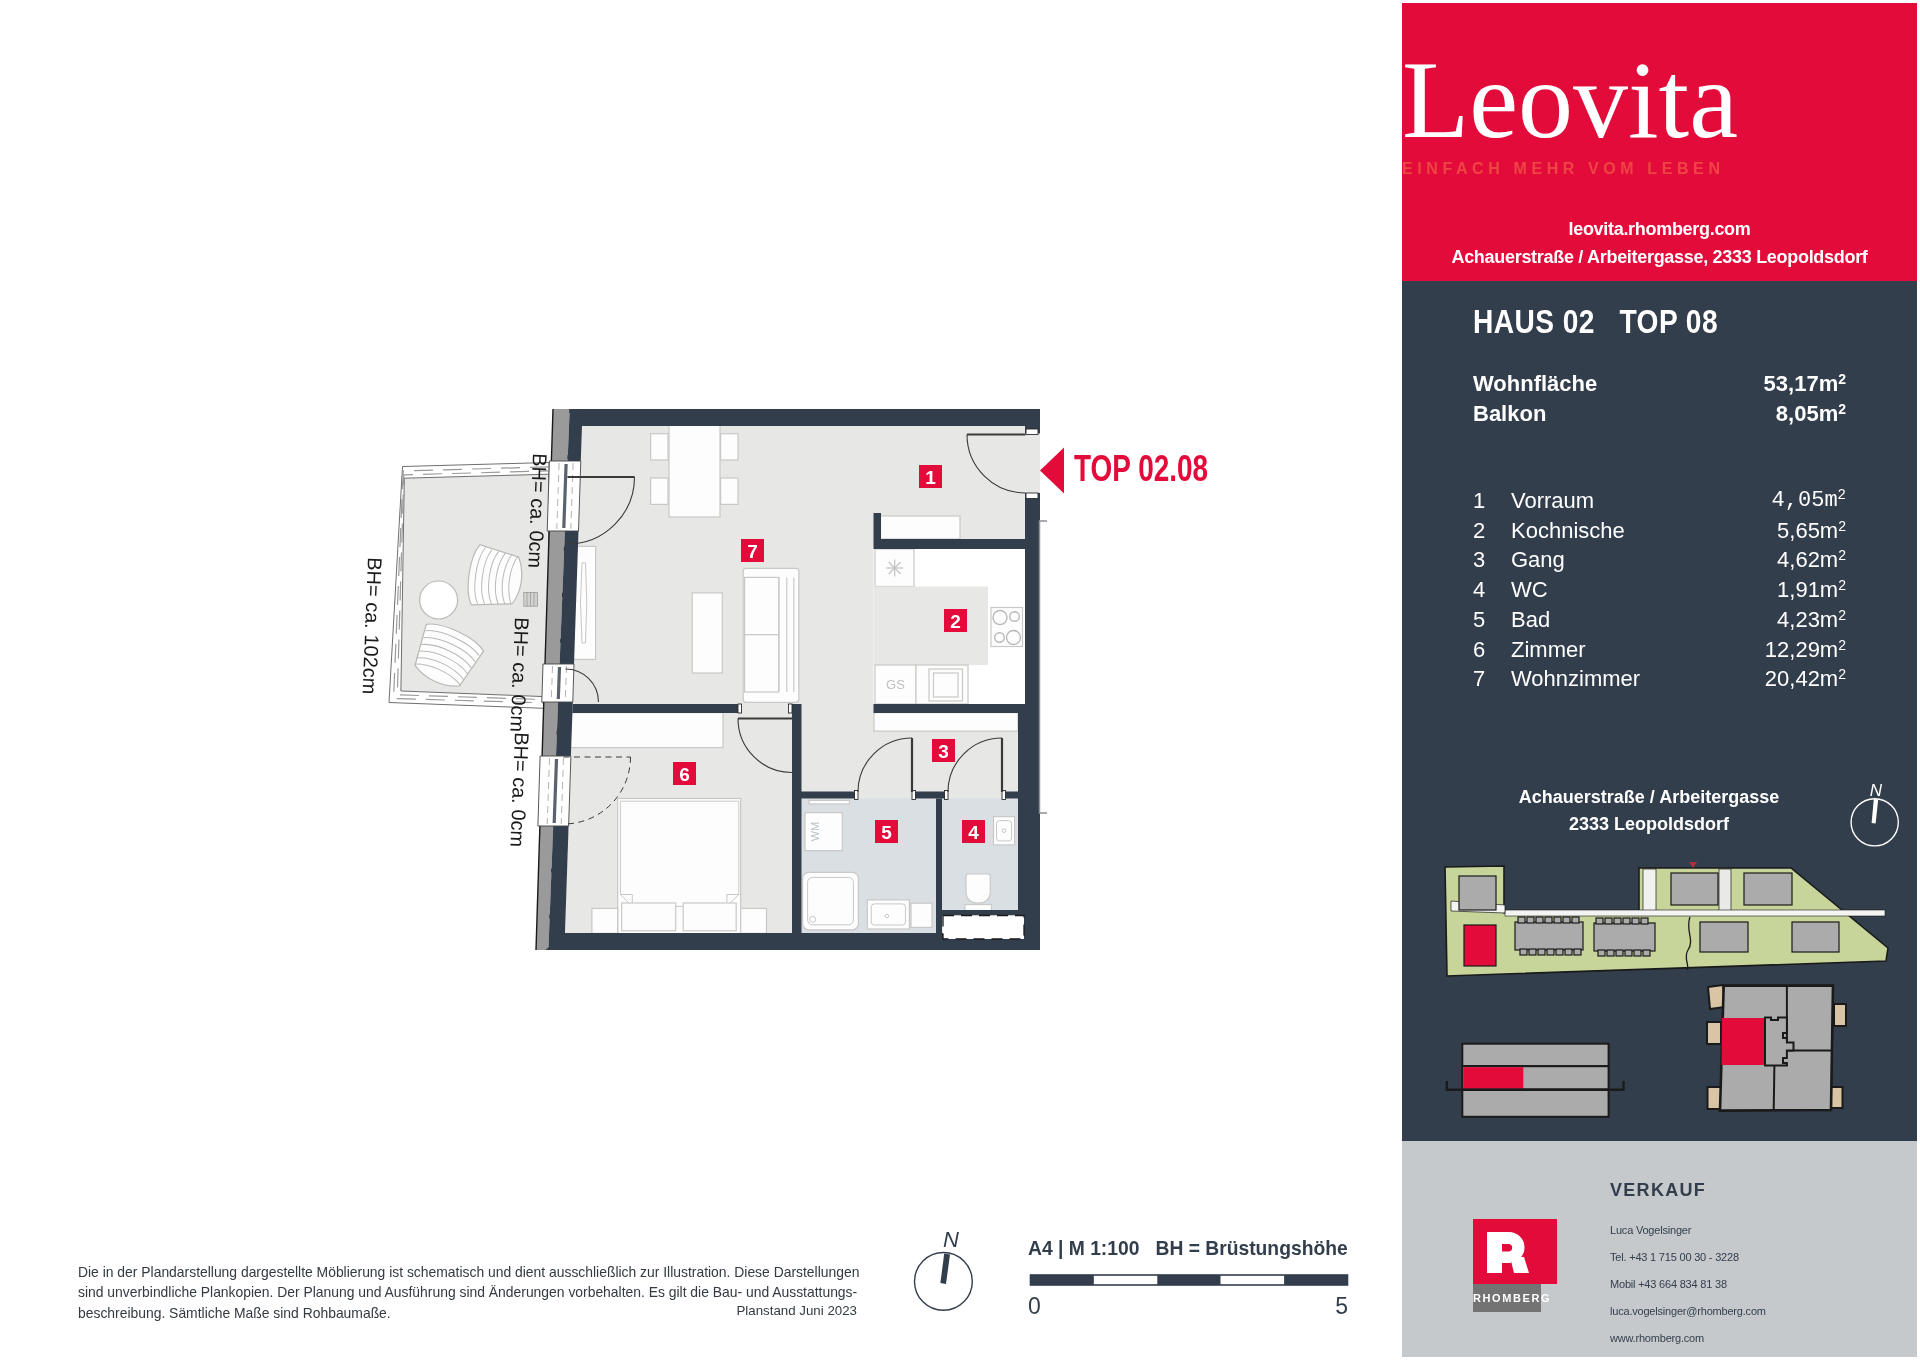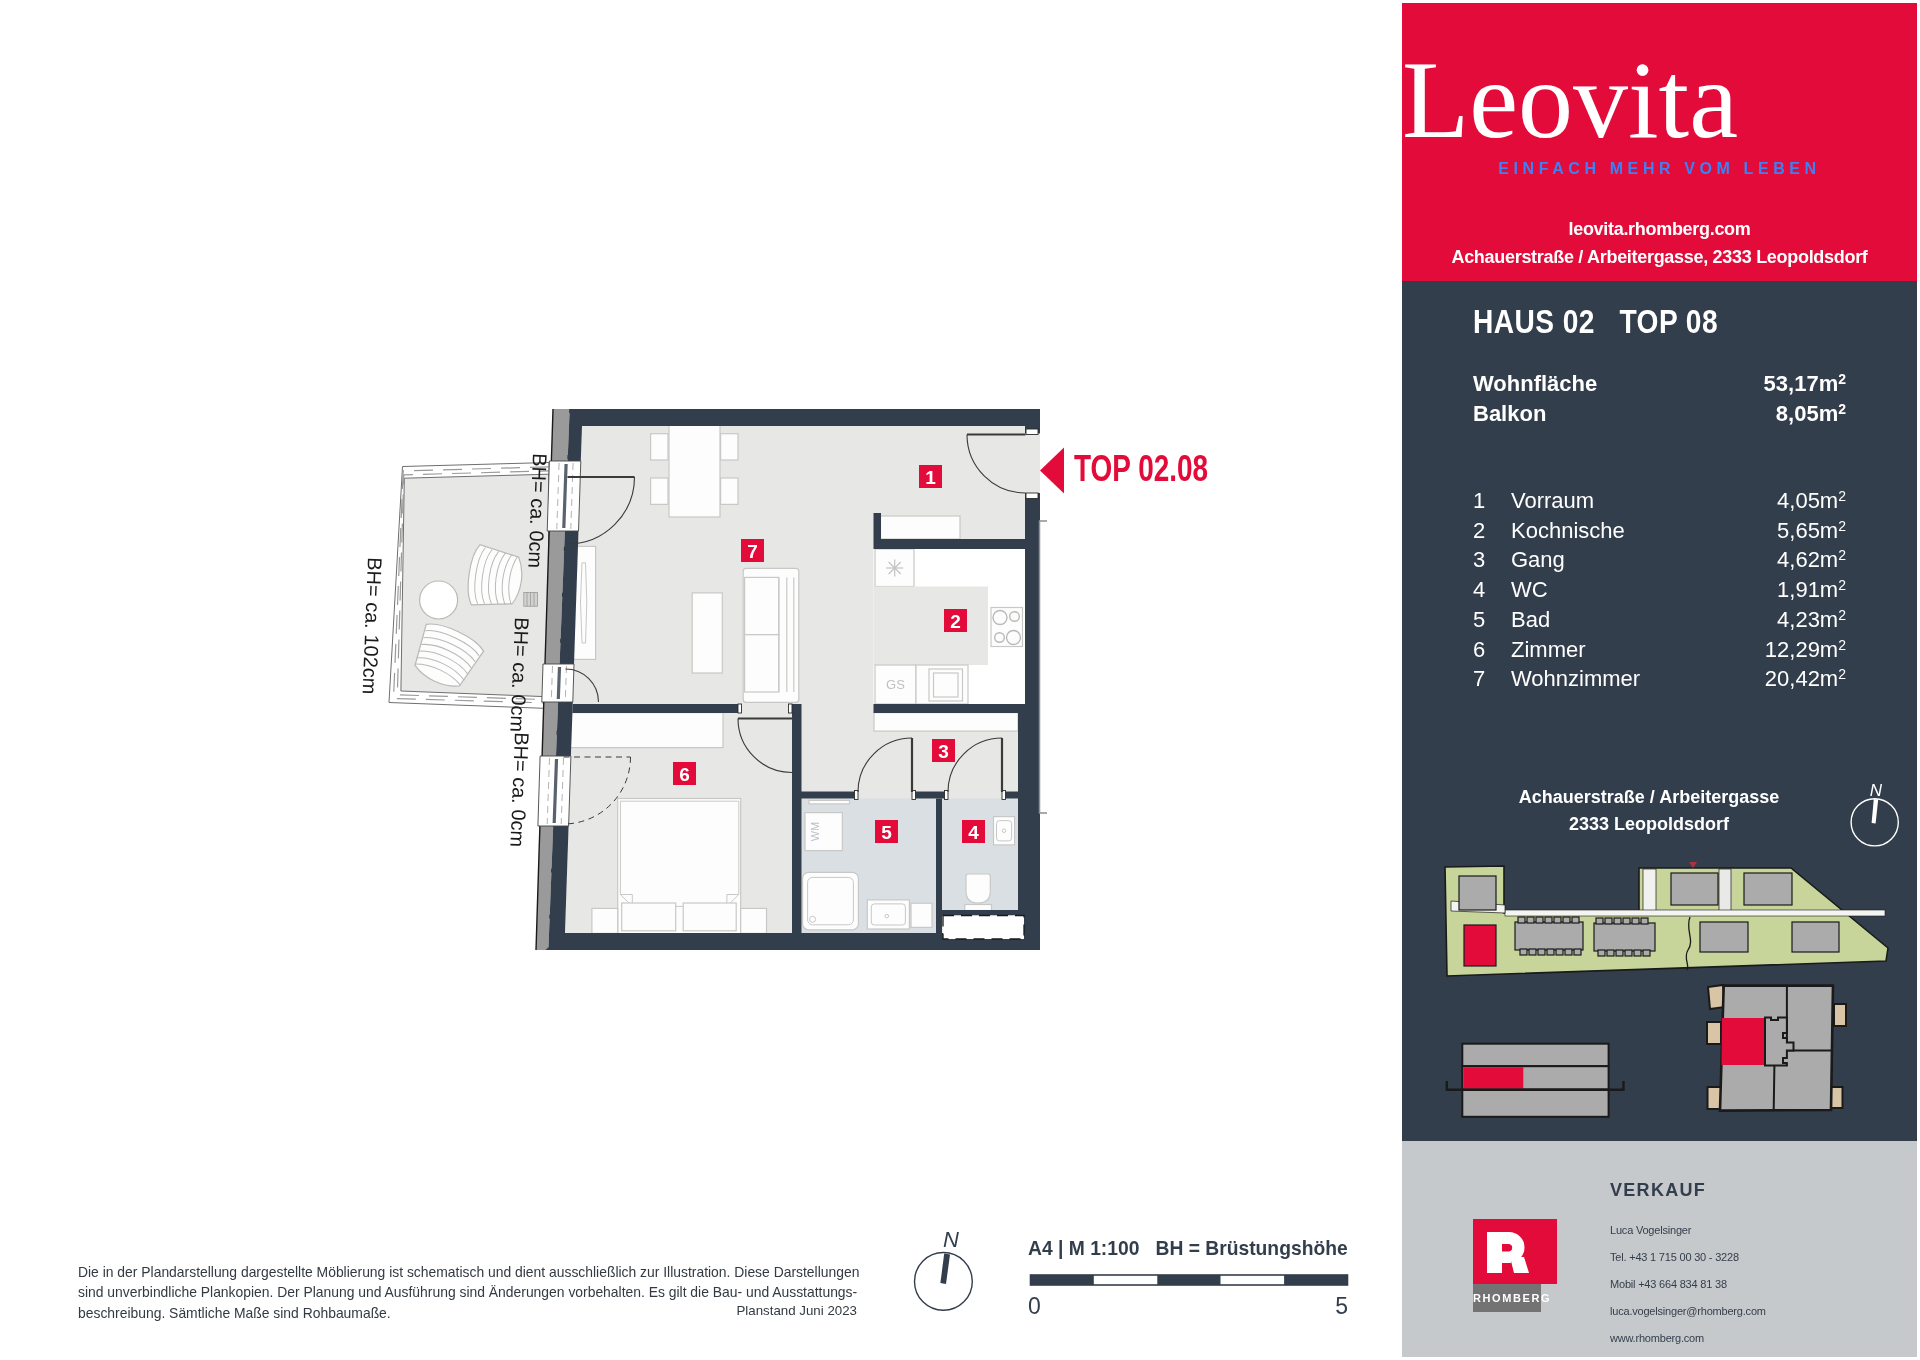--- a/index.html
+++ b/index.html
@@ -13,38 +13,38 @@
 
 <div class="abs" style="left:1402px;top:3px;width:515px;height:278px;background:#e30b3a;"></div>
 
 <div class="abs" style="left:1402px;top:281px;width:515px;height:860px;background:#333e4c;"></div>
 
 <div class="abs" style="left:1402px;top:1141px;width:515px;height:216px;background:#c6c9cc;"></div>
 
 <div class="abs" style="left:1402px;top:37px;width:515px;text-align:left;color:#fff;
      font-family:'Liberation Serif',serif;font-size:110px;">Leovita</div>
 
-<div class="abs" style="left:1402px;top:160px;width:515px;text-align:center;color:#3b82f6;
+<div class="abs" style="left:1402px;top:160px;width:515px;text-align:left;color:#ef4444;
      font-size:16px;font-weight:bold;letter-spacing:4.6px;">EINFACH MEHR VOM LEBEN</div>
 
 <div class="abs" style="left:1402px;top:219px;width:515px;text-align:center;color:#fff;
      font-size:18px;font-weight:bold;letter-spacing:-0.3px;">leovita.rhomberg.com</div>
 
 <div class="abs" style="left:1402px;top:247px;width:515px;text-align:center;color:#fff;
      font-size:18px;font-weight:bold;letter-spacing:-0.3px;">Achauerstraße / Arbeitergasse, 2333 Leopoldsdorf</div>
 
 <div class="abs" style="left:1473px;top:303px;color:#fff;font-size:33.5px;font-weight:bold;letter-spacing:0.5px;transform:scaleX(0.84);transform-origin:0 0;">HAUS 02&nbsp;&nbsp;&nbsp;TOP 08</div>
 
 <div class="abs" style="left:1473px;top:369px;width:373px;color:#fff;font-size:22px;font-weight:bold;line-height:29.7px;">
   <div>Wohnfläche<span style="float:right;">53,17m<sup class="m2">2</sup></span></div>
   <div>Balkon<span style="float:right;">8,05m<sup class="m2">2</sup></span></div>
 </div>
 
 <div class="abs" style="left:1473px;top:486px;width:373px;color:#fff;font-size:22px;line-height:29.7px;">
-  <div><span style="display:inline-block;width:38px;">1</span>Vorraum<span style="float:right;">4,05m<sup class="m2">2</sup></span></div>
+  <div><span style="display:inline-block;width:38px;">1</span>Vorraum<span style="float:right;font-family:Liberation Mono, monospace;">4,05m<sup class="m2">2</sup></span></div>
   <div><span style="display:inline-block;width:38px;">2</span>Kochnische<span style="float:right;">5,65m<sup class="m2">2</sup></span></div>
   <div><span style="display:inline-block;width:38px;">3</span>Gang<span style="float:right;">4,62m<sup class="m2">2</sup></span></div>
   <div><span style="display:inline-block;width:38px;">4</span>WC<span style="float:right;">1,91m<sup class="m2">2</sup></span></div>
   <div><span style="display:inline-block;width:38px;">5</span>Bad<span style="float:right;margin-left:40px;">4,23m<sup class="m2">2</sup></span></div>
   <div><span style="display:inline-block;width:38px;">6</span>Zimmer<span style="float:right;text-align:center;">12,29m<sup class="m2">2</sup></span></div>
   <div><span style="display:inline-block;width:38px;">7</span>Wohnzimmer<span style="float:right;">20,42m<sup class="m2">2</sup></span></div>
 </div>
 
 <div class="abs" style="left:1402px;top:787px;width:494px;text-align:center;color:#fff;font-size:18px;font-weight:bold;">Achauerstraße / Arbeitergasse</div>
 <div class="abs" style="left:1402px;top:814px;width:494px;text-align:center;color:#fff;font-size:18px;font-weight:bold;">2333 Leopoldsdorf</div>

